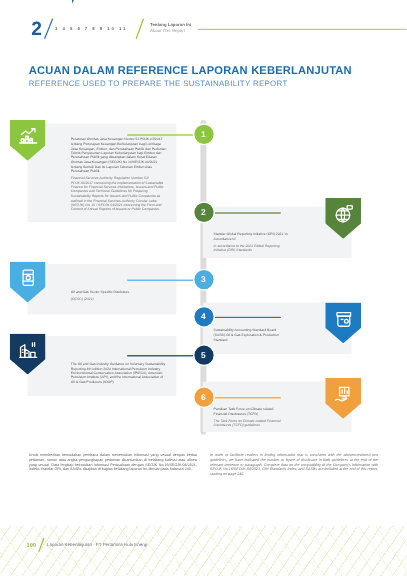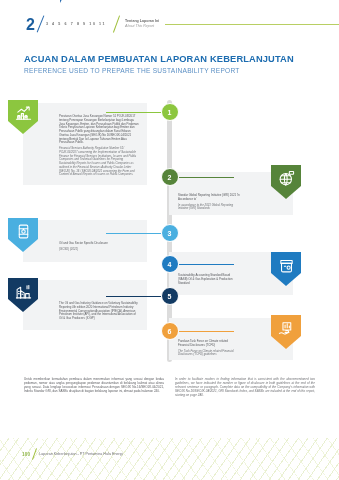--- a/index.html
+++ b/index.html
@@ -158,21 +158,21 @@
   <div class="pages">3 4 5 6 7 8 9 10 11</div>
   <div class="slash-b"></div>
   <div class="navlabel">
     <span class="id">Tentang Laporan Ini</span>
     <span class="en">About This Report</span>
   </div>
   <div class="rule"></div>
 </div>
 
 <div class="title-wrap">
-  <div class="title-id">ACUAN DALAM PEMBUATAN LAPORAN KEBERLANJUTAN</div>
+  <div class="title-id">ACUAN DALAM REFERENCE LAPORAN KEBERLANJUTAN</div>
   <div class="title-en">REFERENCE USED TO PREPARE THE SUSTAINABILITY REPORT</div>
 </div>
 
 <div class="timeline" id="timeline">
   <div class="spine"></div>
 <div class="connector" style="background: rgb(140, 198, 63); top: 11.5px; left: 105.5px; width: 55px;"></div>
     <div class="card" style="top: 3px; height: 82px; width: 124px; left: 23px;">
       <div class="txt" style="position: absolute; top: 12px; left: 36px; width: 80px;">
         <p>Peraturan Otoritas Jasa Keuangan Nomor 51 POJK.03/2017 tentang Penerapan Keuangan Berkelanjutan bagi Lembaga Jasa Keuangan, Emiten, dan Perusahaan Publik dan Pedoman Teknis Penyusunan Laporan Keberlanjutan bagi Emiten dan Perusahaan Publik yang dituangkan dalam Surat Edaran Otoritas Jasa Keuangan (SEOJK) No 16/SEOJK.04/2021 tentang Bentuk Dan Isi Laporan Tahunan Emiten Atau Perusahaan Publik.</p>
         <p class="en">Financial Services Authority Regulation Number 51/ POJK.03/2017 concerning the Implementation of Sustainable Finance for Financial Services Institutions, Issuers and Public Companies and Technical Guidelines for Preparing Sustainability Reports for Issuers and Public Companies as outlined in the Financial Services Authority Circular Letter (SEOJK) No. 16 / SEOJK.04/2021 concerning the Form and Content of Annual Reports of Issuers or Public Companies.</p>

